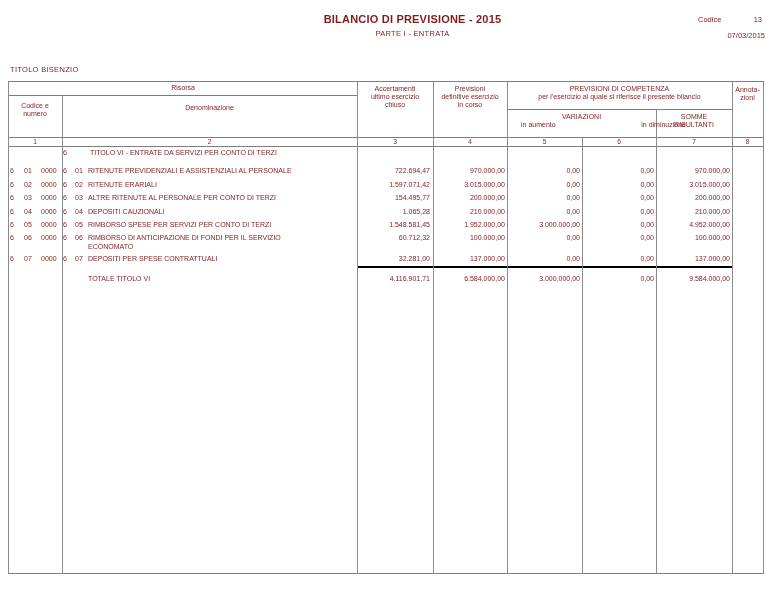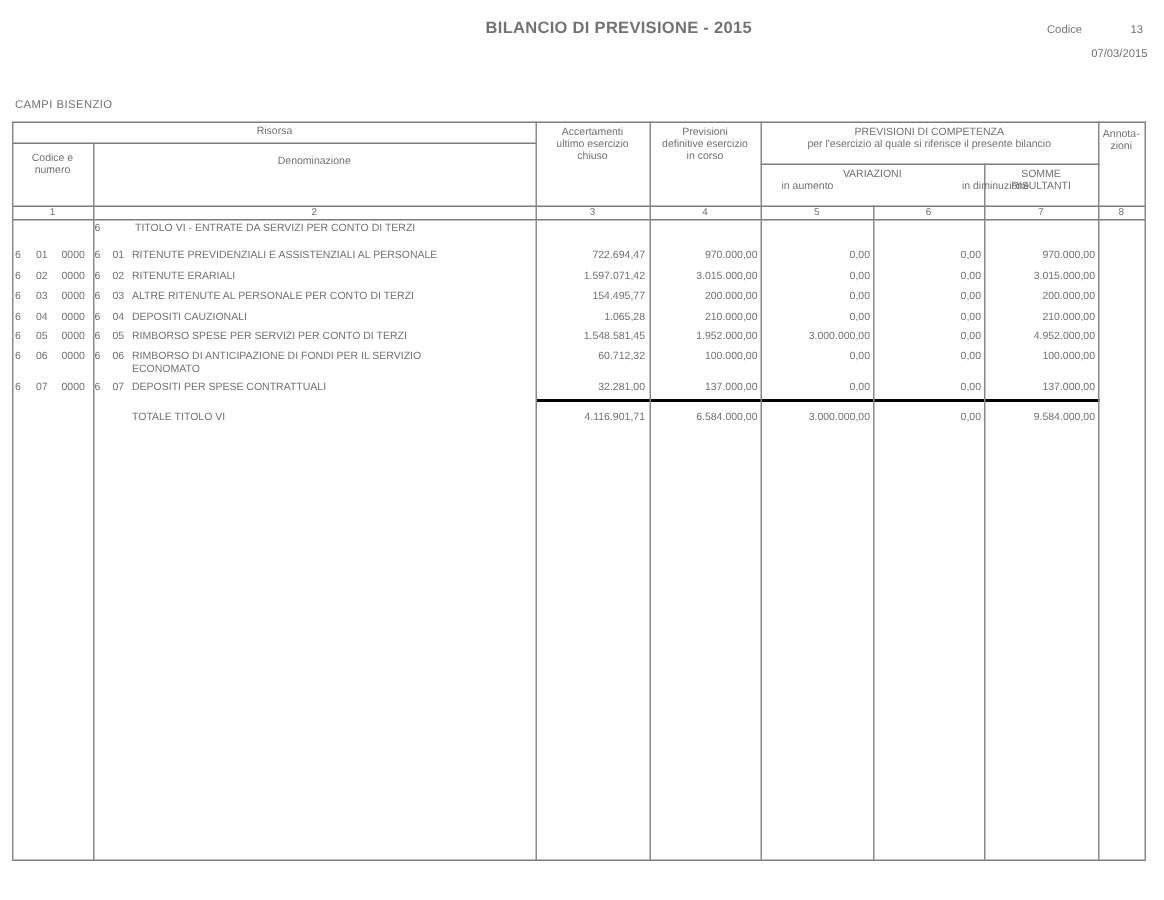--- a/index.html
+++ b/index.html
@@ -1,19 +1,19 @@
 <!DOCTYPE html>
 <html><head>
 <meta charset="utf-8">
 <style>
   * { margin:0; padding:0; box-sizing:border-box; }
   html,body { background:#e8e8e8; }
   .page {
     position:relative; width:776px; height:600px; background:#ffffff;
-    font-family:"Liberation Sans", sans-serif; color:#737373; overflow:hidden;padding-left:48px;
+    font-family:"Liberation Sans", sans-serif; color:#7f1d1d; overflow:hidden;padding-left:48px;
   }
   .abs { position:absolute; }
   .doc-title { font-size:11px; font-weight:bold; letter-spacing:.2px; text-align:center; }
   .doc-subtitle { font-size:7.5px; text-align:center; letter-spacing:.3px; }
   .meta { font-size:7.5px; }
   .entity { font-size:7.5px; letter-spacing:.3px; }
 
   
   .sheet { position:absolute; left:8px; top:81px; width:756px; height:493px; }
   .hl { position:absolute; background:#7d7d7d; height:1px; }
@@ -40,26 +40,27 @@
   .n7 { left:649px; width:73px; }
   .vz-labels { position:absolute; left:499px; top:40px; width:225px; display:flex;
                justify-content:space-between; padding:0 46px 0 14px; font-size:7px; }
 </style>
 </head>
 <body>
 
 <div class="page">
 
   <div class="abs doc-title" style="left:275px; top:13px; width:275px;">BILANCIO DI PREVISIONE - 2015</div>
+  <div class="abs doc-subtitle" style="left:275px; top:29px; width:275px;">PARTE I - ENTRATA</div>
 
   <div class="abs meta" style="left:698px; top:15px;">Codice</div>
   <div class="abs meta" style="left:718px; top:15px; width:44px; text-align:right;">13</div>
   <div class="abs meta" style="left:690px; top:31px; width:75px; text-align:right;">07/03/2015</div>
 
-  <div class="abs entity" style="left:10px; top:65px;">CAMPI BISENZIO</div>
+  <div class="abs entity" style="left:10px; top:65px;">TITOLO BISENZIO</div>
 
   <div class="sheet">
 
     <div class="hl" style="left:0; top:0; width:756px;"></div>
     <div class="hl" style="left:0; top:14px; width:350px;"></div>
     <div class="hl" style="left:499px; top:28px; width:226px;"></div>
     <div class="hl" style="left:0; top:56px; width:756px;"></div>
     <div class="hl" style="left:0; top:65px; width:756px;"></div>
     <div class="hl thick" style="left:350px; top:185px; width:375px;"></div>
     <div class="hl" style="left:0; top:492px; width:756px;"></div>

